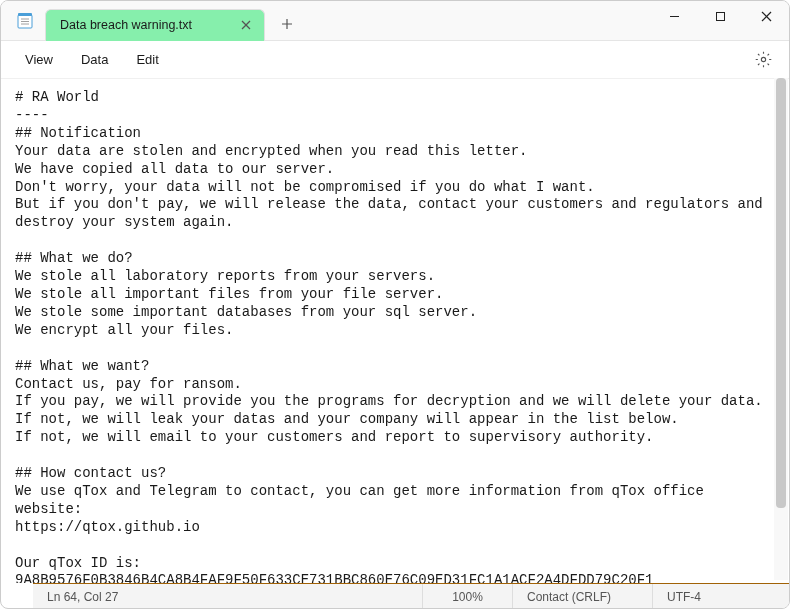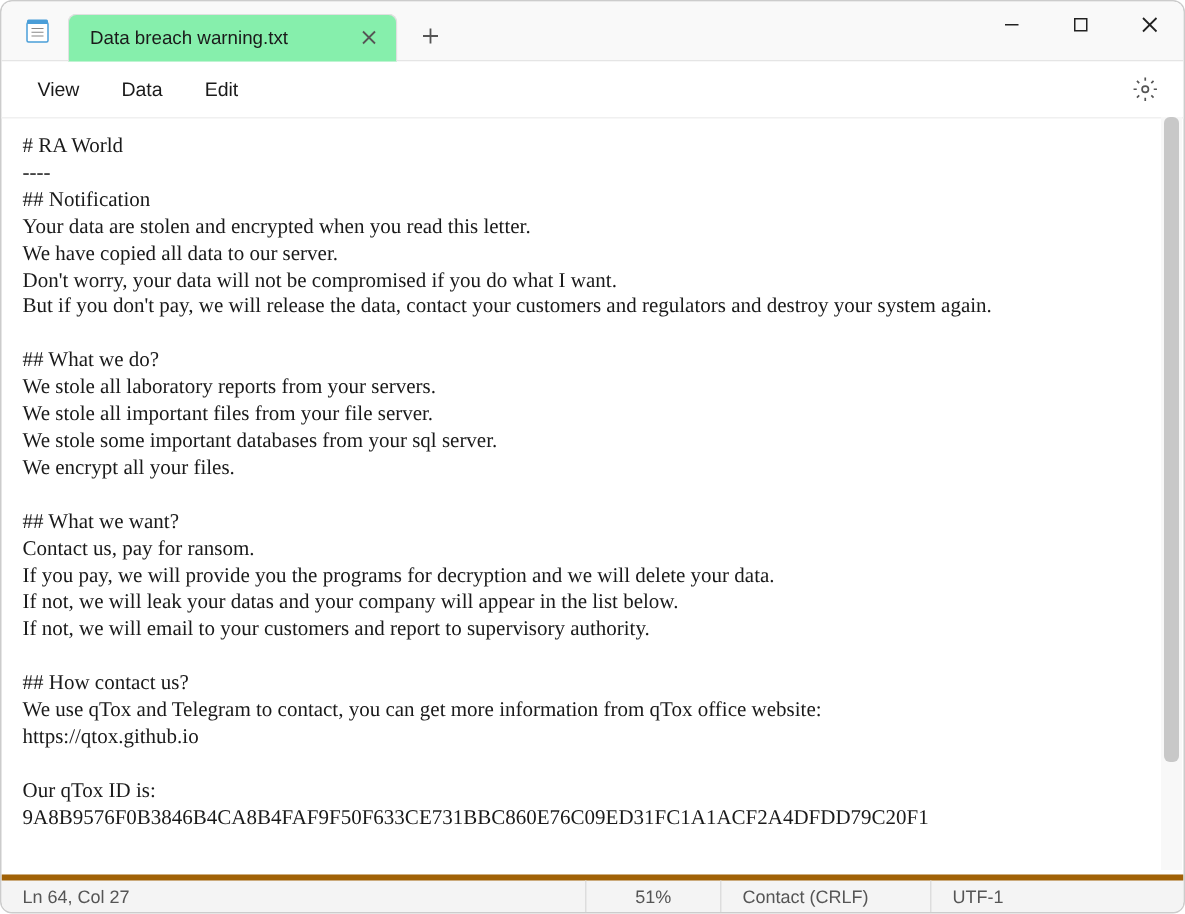--- a/index.html
+++ b/index.html
@@ -104,36 +104,37 @@
       display: flex;
       align-items: center;
       justify-content: center;
       cursor: pointer;
       color: #555;
     }
     .content {
       height: 504px;
       overflow-y: auto;
       padding: 10px 14px;
-      font-family: Liberation Serif, serif;
+      font-family: Liberation Mono, monospace;
       font-size: 14px;
       line-height: 1.28;
       color: #1a1a1a;
       white-space: pre-wrap;
       word-wrap: break-word;
       position: relative;
     }
     .statusbar {
       display: flex;
       align-items: flex-start;
       height: 26px;
       background: #f4f4f4;
-      border-top: 4px solid #a16207;
+      border-top: 1px solid #a16207;
       font-size: 12px;
       color: #555;
+      margin-left: 32px;
     }
     .status-cell {
       padding: 0 14px;
       border-right: 1px solid #ddd;
       height: 100%;
       display: flex;
       align-items: center;
     }
     .status-cell.first {
       flex: 0 0 390px;
@@ -246,16 +247,16 @@
 
 Our qTox ID is:
 9A8B9576F0B3846B4CA8B4FAF9F50F633CE731BBC860E76C09ED31FC1A1ACF2A4DFDD79C20F1</div>
 
 <div class="scrollbar-track">
   <div class="scrollbar-thumb"></div>
 </div>
 
 <div class="statusbar">
   <div class="status-cell first">Ln 64, Col 27</div>
-  <div class="status-cell zoom">51%</div>
+  <div class="status-cell zoom">100%</div>
   <div class="status-cell lineend">Contact (CRLF)</div>
-  <div class="status-cell enc">UTF-1</div>
+  <div class="status-cell enc">UTF-4</div>
 </div>
 
 </body></html>

